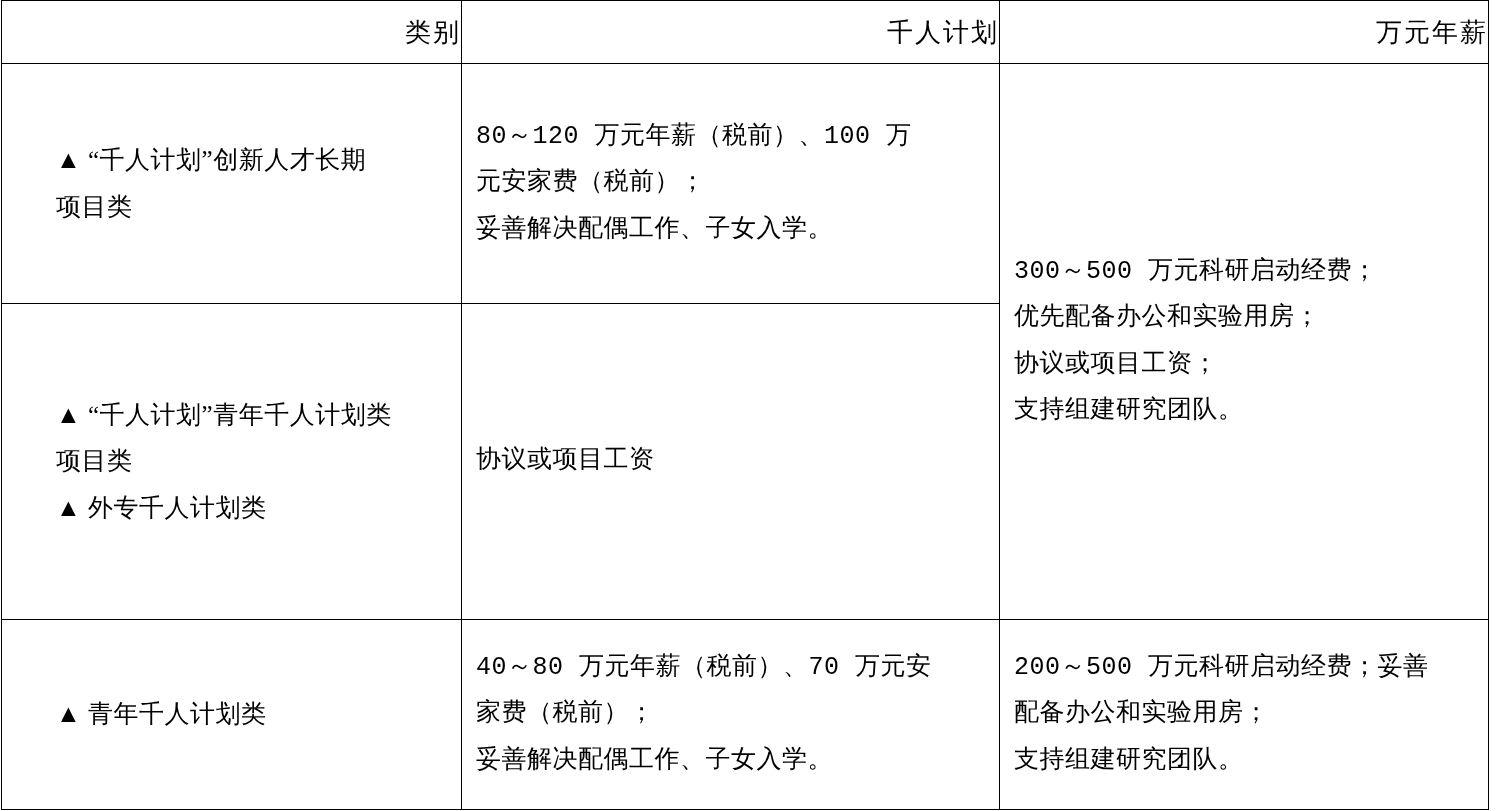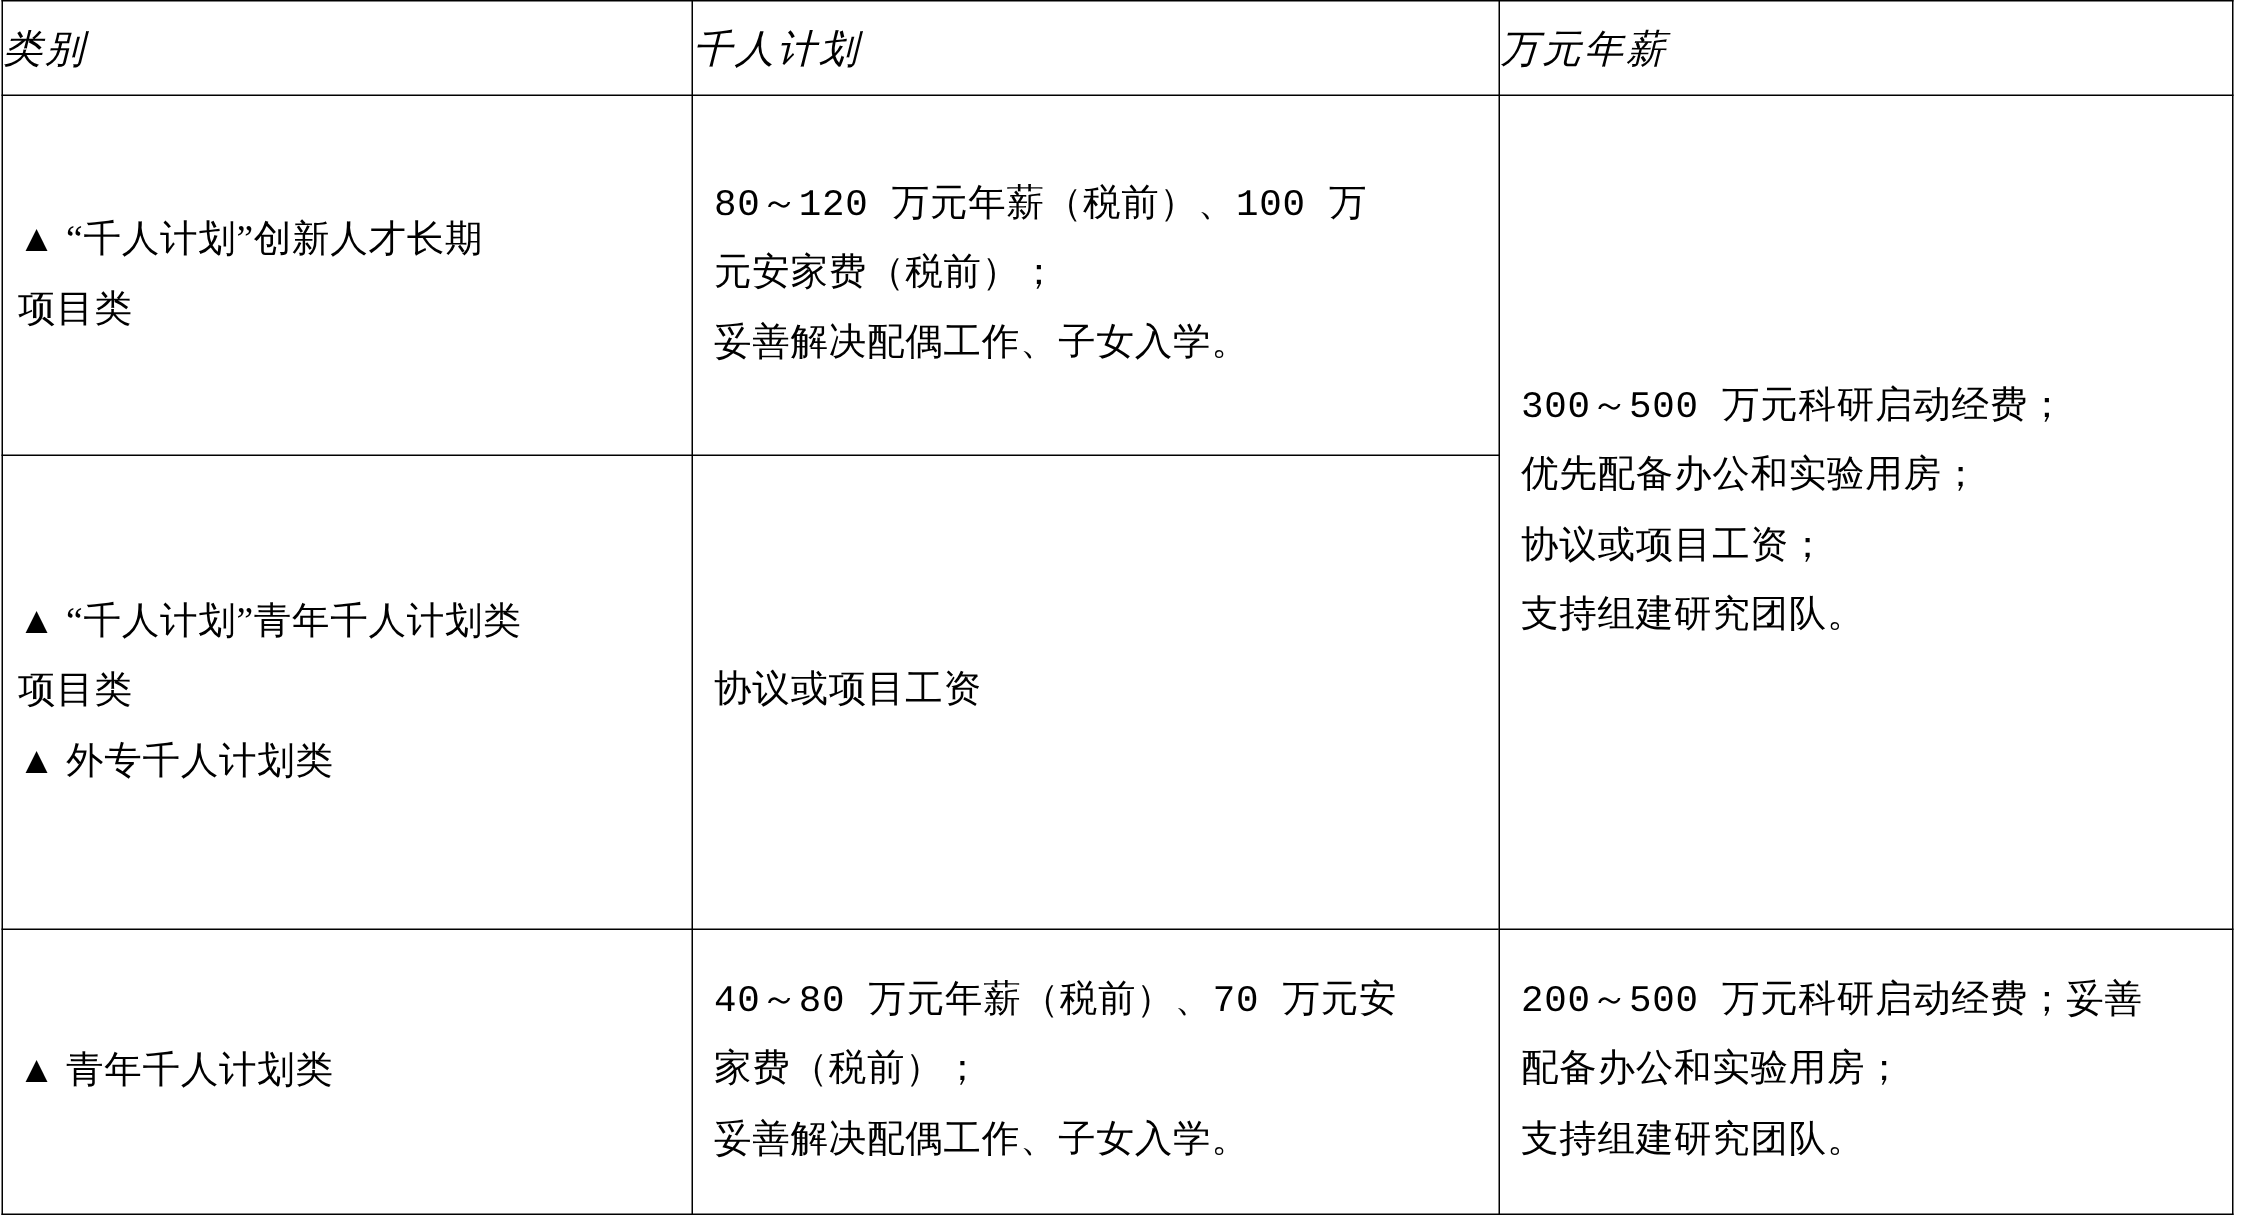--- a/index.html
+++ b/index.html
@@ -32,40 +32,40 @@
     vertical-align: middle;
     padding: 0;
     font-weight: normal;
   }
   col.col-category { width: 460px; }
   col.col-living { width: 538px; }
   col.col-work { width: 489px; }
 
   .header-cell {
     height: 62px;
-    text-align: left;
+    text-align: right;
     font-size: 26px;
     letter-spacing: 2px;
-    font-style: italic;
   }
   .cell-inner {
     padding: 10px 14px;
     font-size: 25px;
     line-height: 1.85;
     letter-spacing: 0.5px;
   }
   .cell-inner.centered {
     text-align: left;
   }
   .cat-cell .cell-inner {
     padding-left: 10px;
   }
   .cat-line {
     display: block;
     white-space: nowrap;
+    margin-left: 44px;
   }
   .para {
     display: block;
     font-family: Liberation Mono, monospace;
   }
   .row-long { height: 240px; }
   .row-short { height: 316px; }
   .row-youth { height: 190px; }
   .vmid { vertical-align: middle; }
   .vtop { vertical-align: top; }

